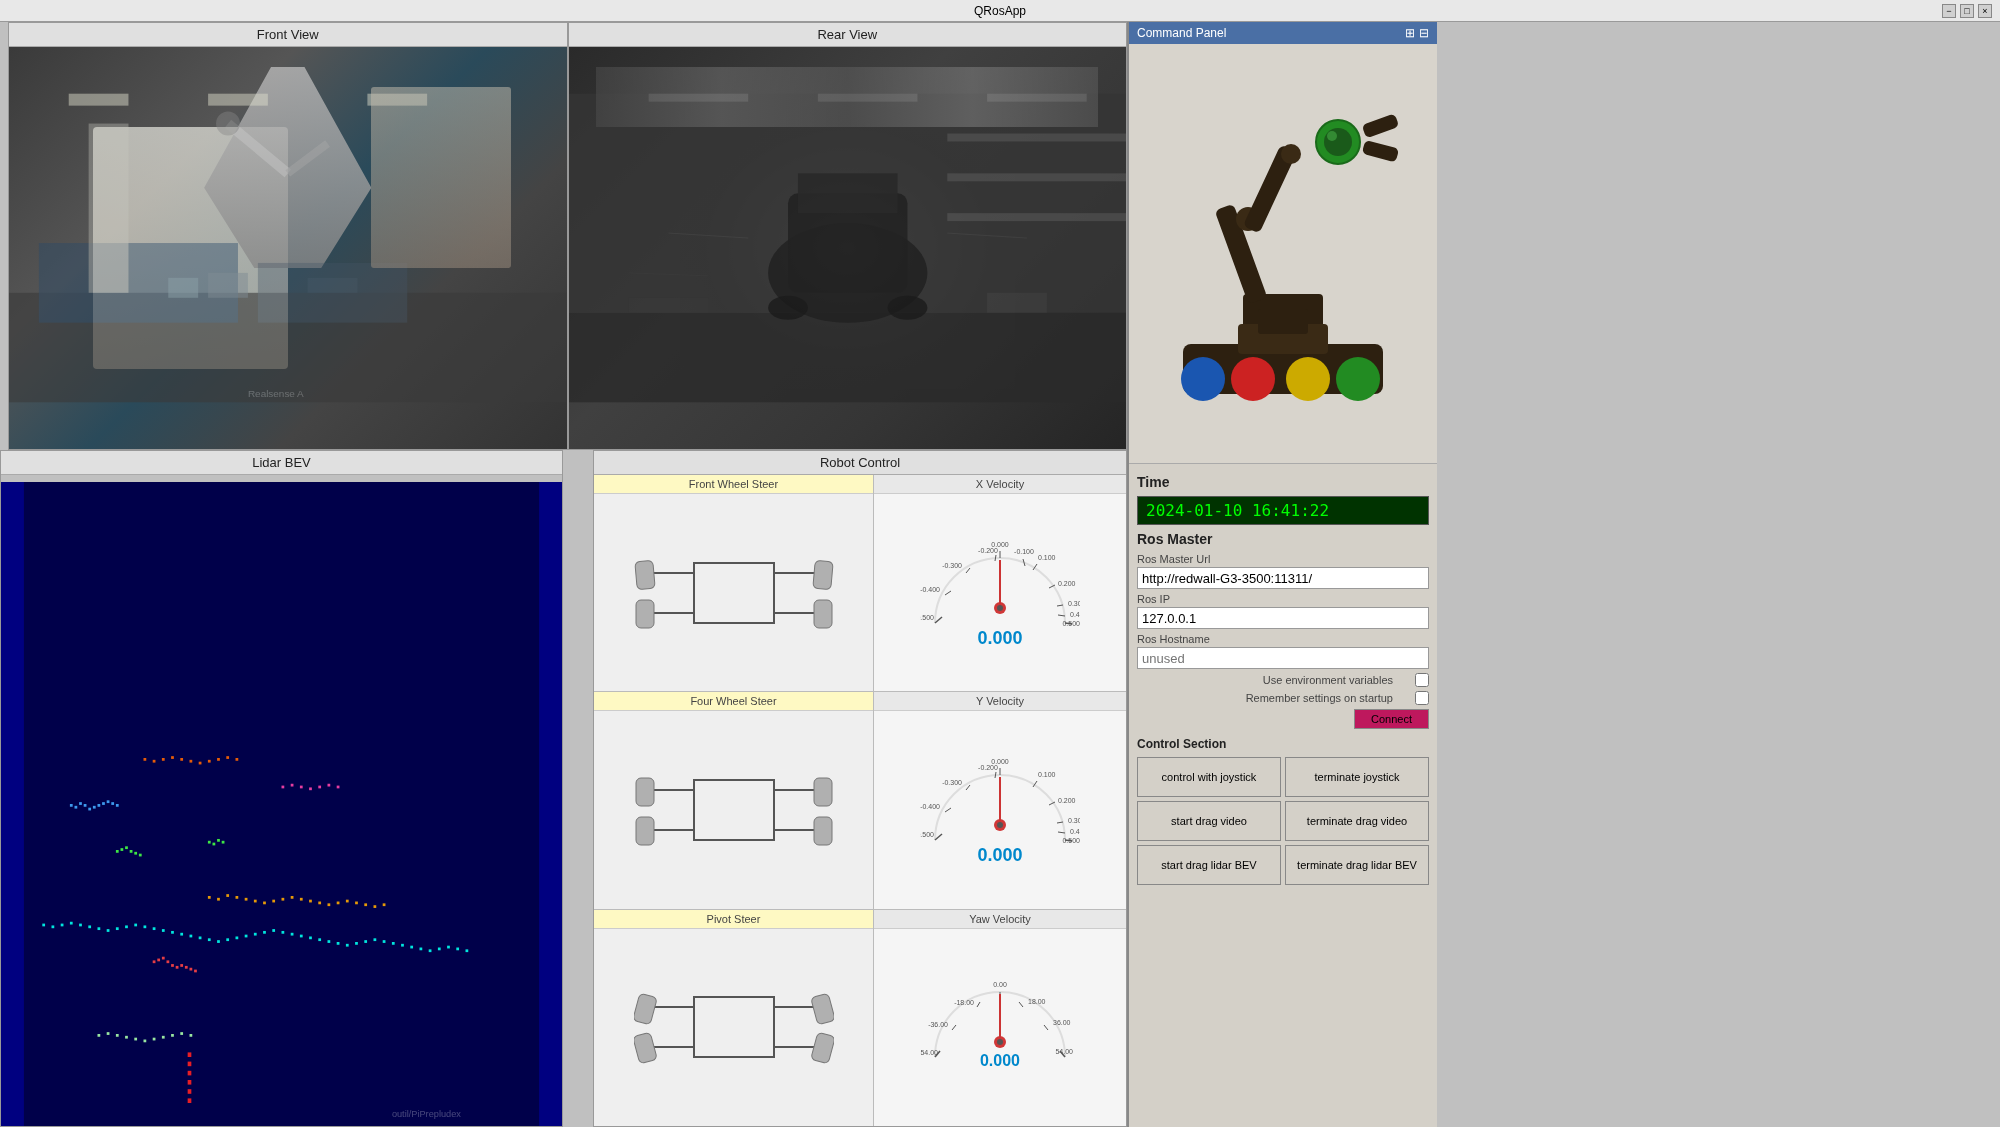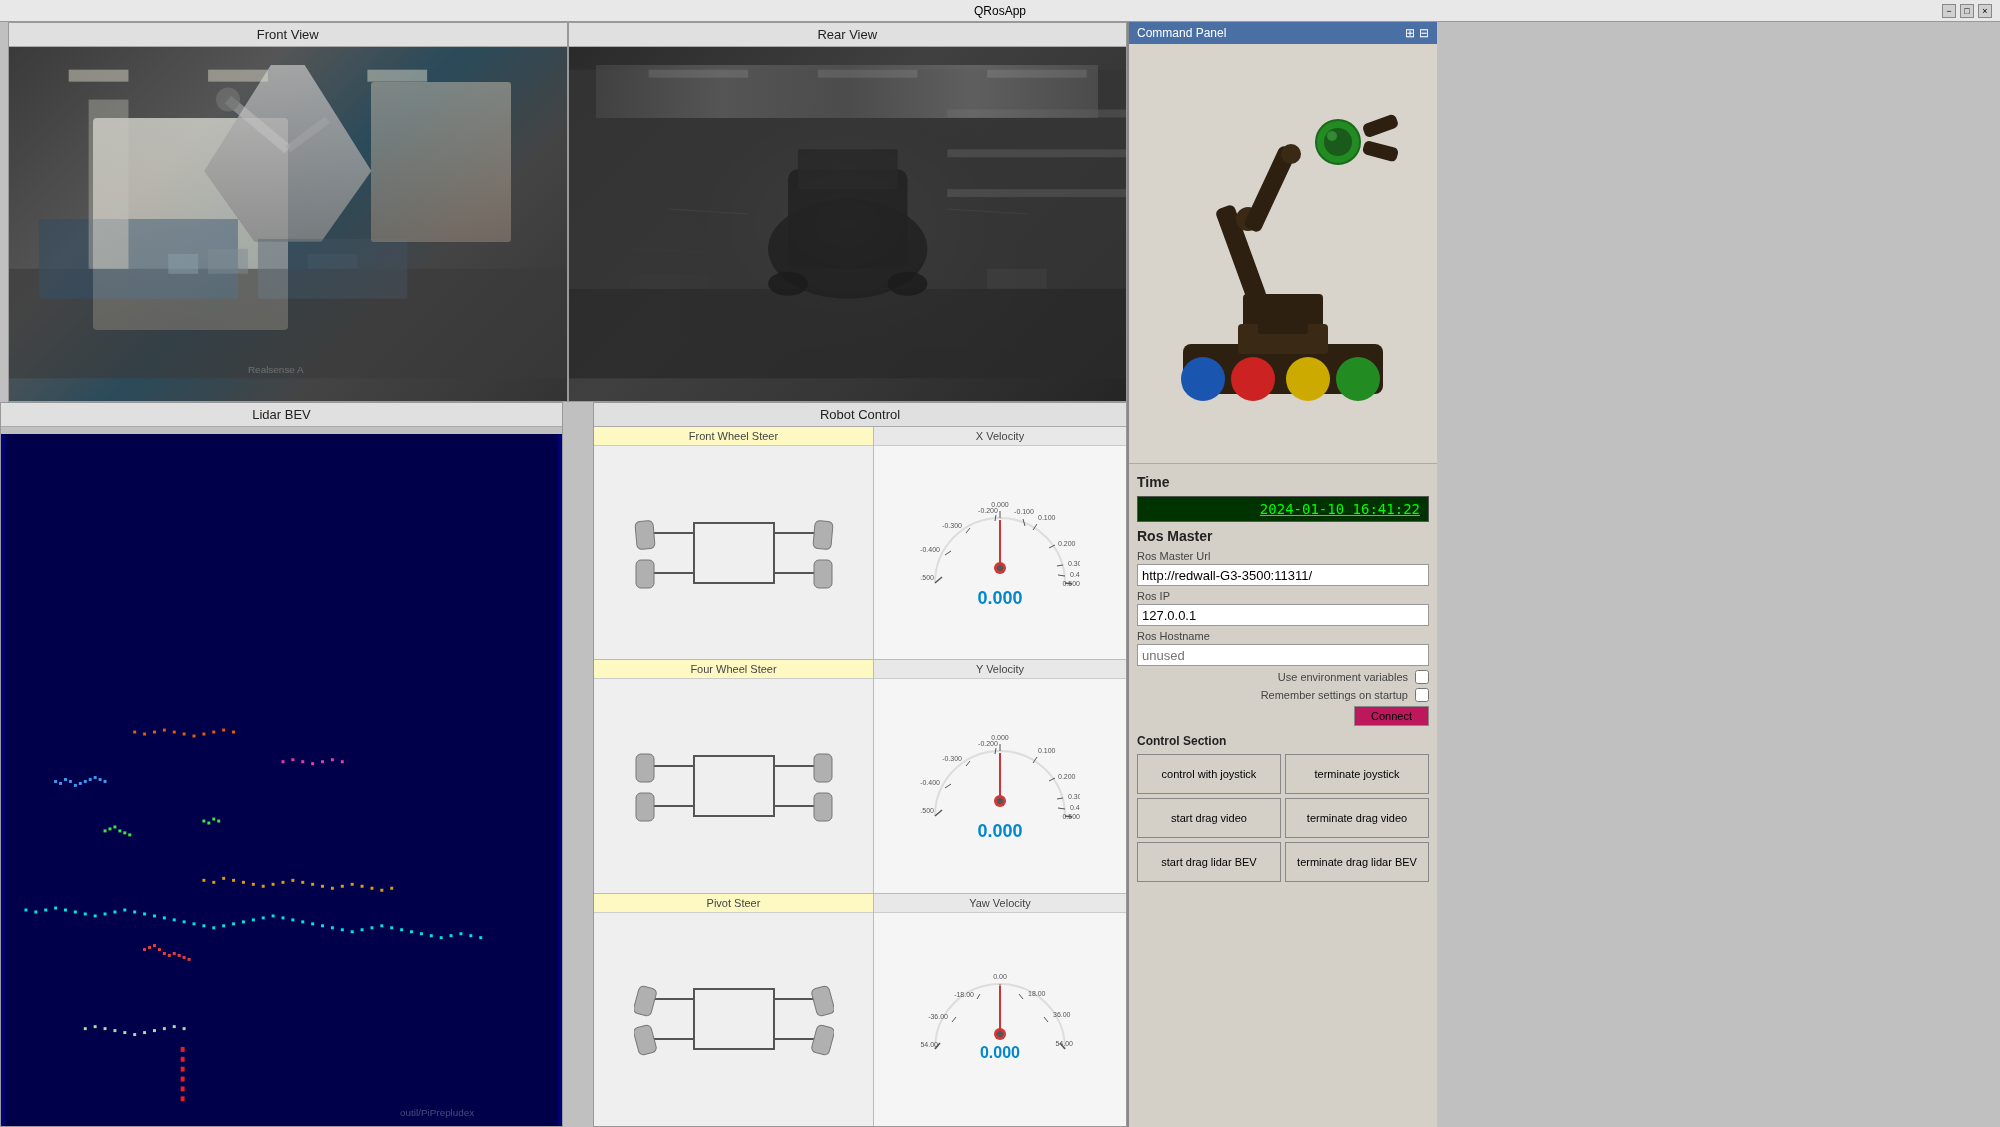--- a/index.html
+++ b/index.html
@@ -50,21 +50,21 @@
     
     #left-area {
       width: 1127px;
       display: flex;
       flex-direction: column;
     }
 
     
     #video-row {
       display: flex;
-      height: 380px;
+      height: 428px;
       padding-left: 8px;
     }
 
     .video-panel {
       flex: 1;
       display: flex;
       flex-direction: column;
       border: 1px solid #999;
       background: #1a1a1a;
     }
@@ -339,26 +339,25 @@
       font-size: 14px;
       font-weight: bold;
       color: #222;
       margin: 2px 0;
     }
 
     .time-display {
       background: #003300;
       color: #00ff00;
       font-family: monospace;
-      font-size: 14px;
+      font-size: 16px;
       padding: 4px 8px;
       width: 100%;
-      text-align: right;
+      text-align: left;
       border: 1px solid #555;
-      text-decoration: underline;
     }
 
     .form-row {
       display: flex;
       flex-direction: column;
       gap: 2px;
     }
     .form-label {
       font-size: 11px;
       color: #444;
@@ -368,21 +367,21 @@
       border: 1px solid #999;
       background: white;
       padding: 2px 4px;
       font-size: 13px;
       width: 100%;
     }
 
     .checkbox-row {
       display: flex;
       align-items: center;
-      gap: 7px;
+      gap: 22px;
       justify-content: flex-end;
     }
     .checkbox-label {
       font-size: 11px;
       color: #444;
     }
     .checkbox-input {
       width: 14px;
       height: 14px;
     }

